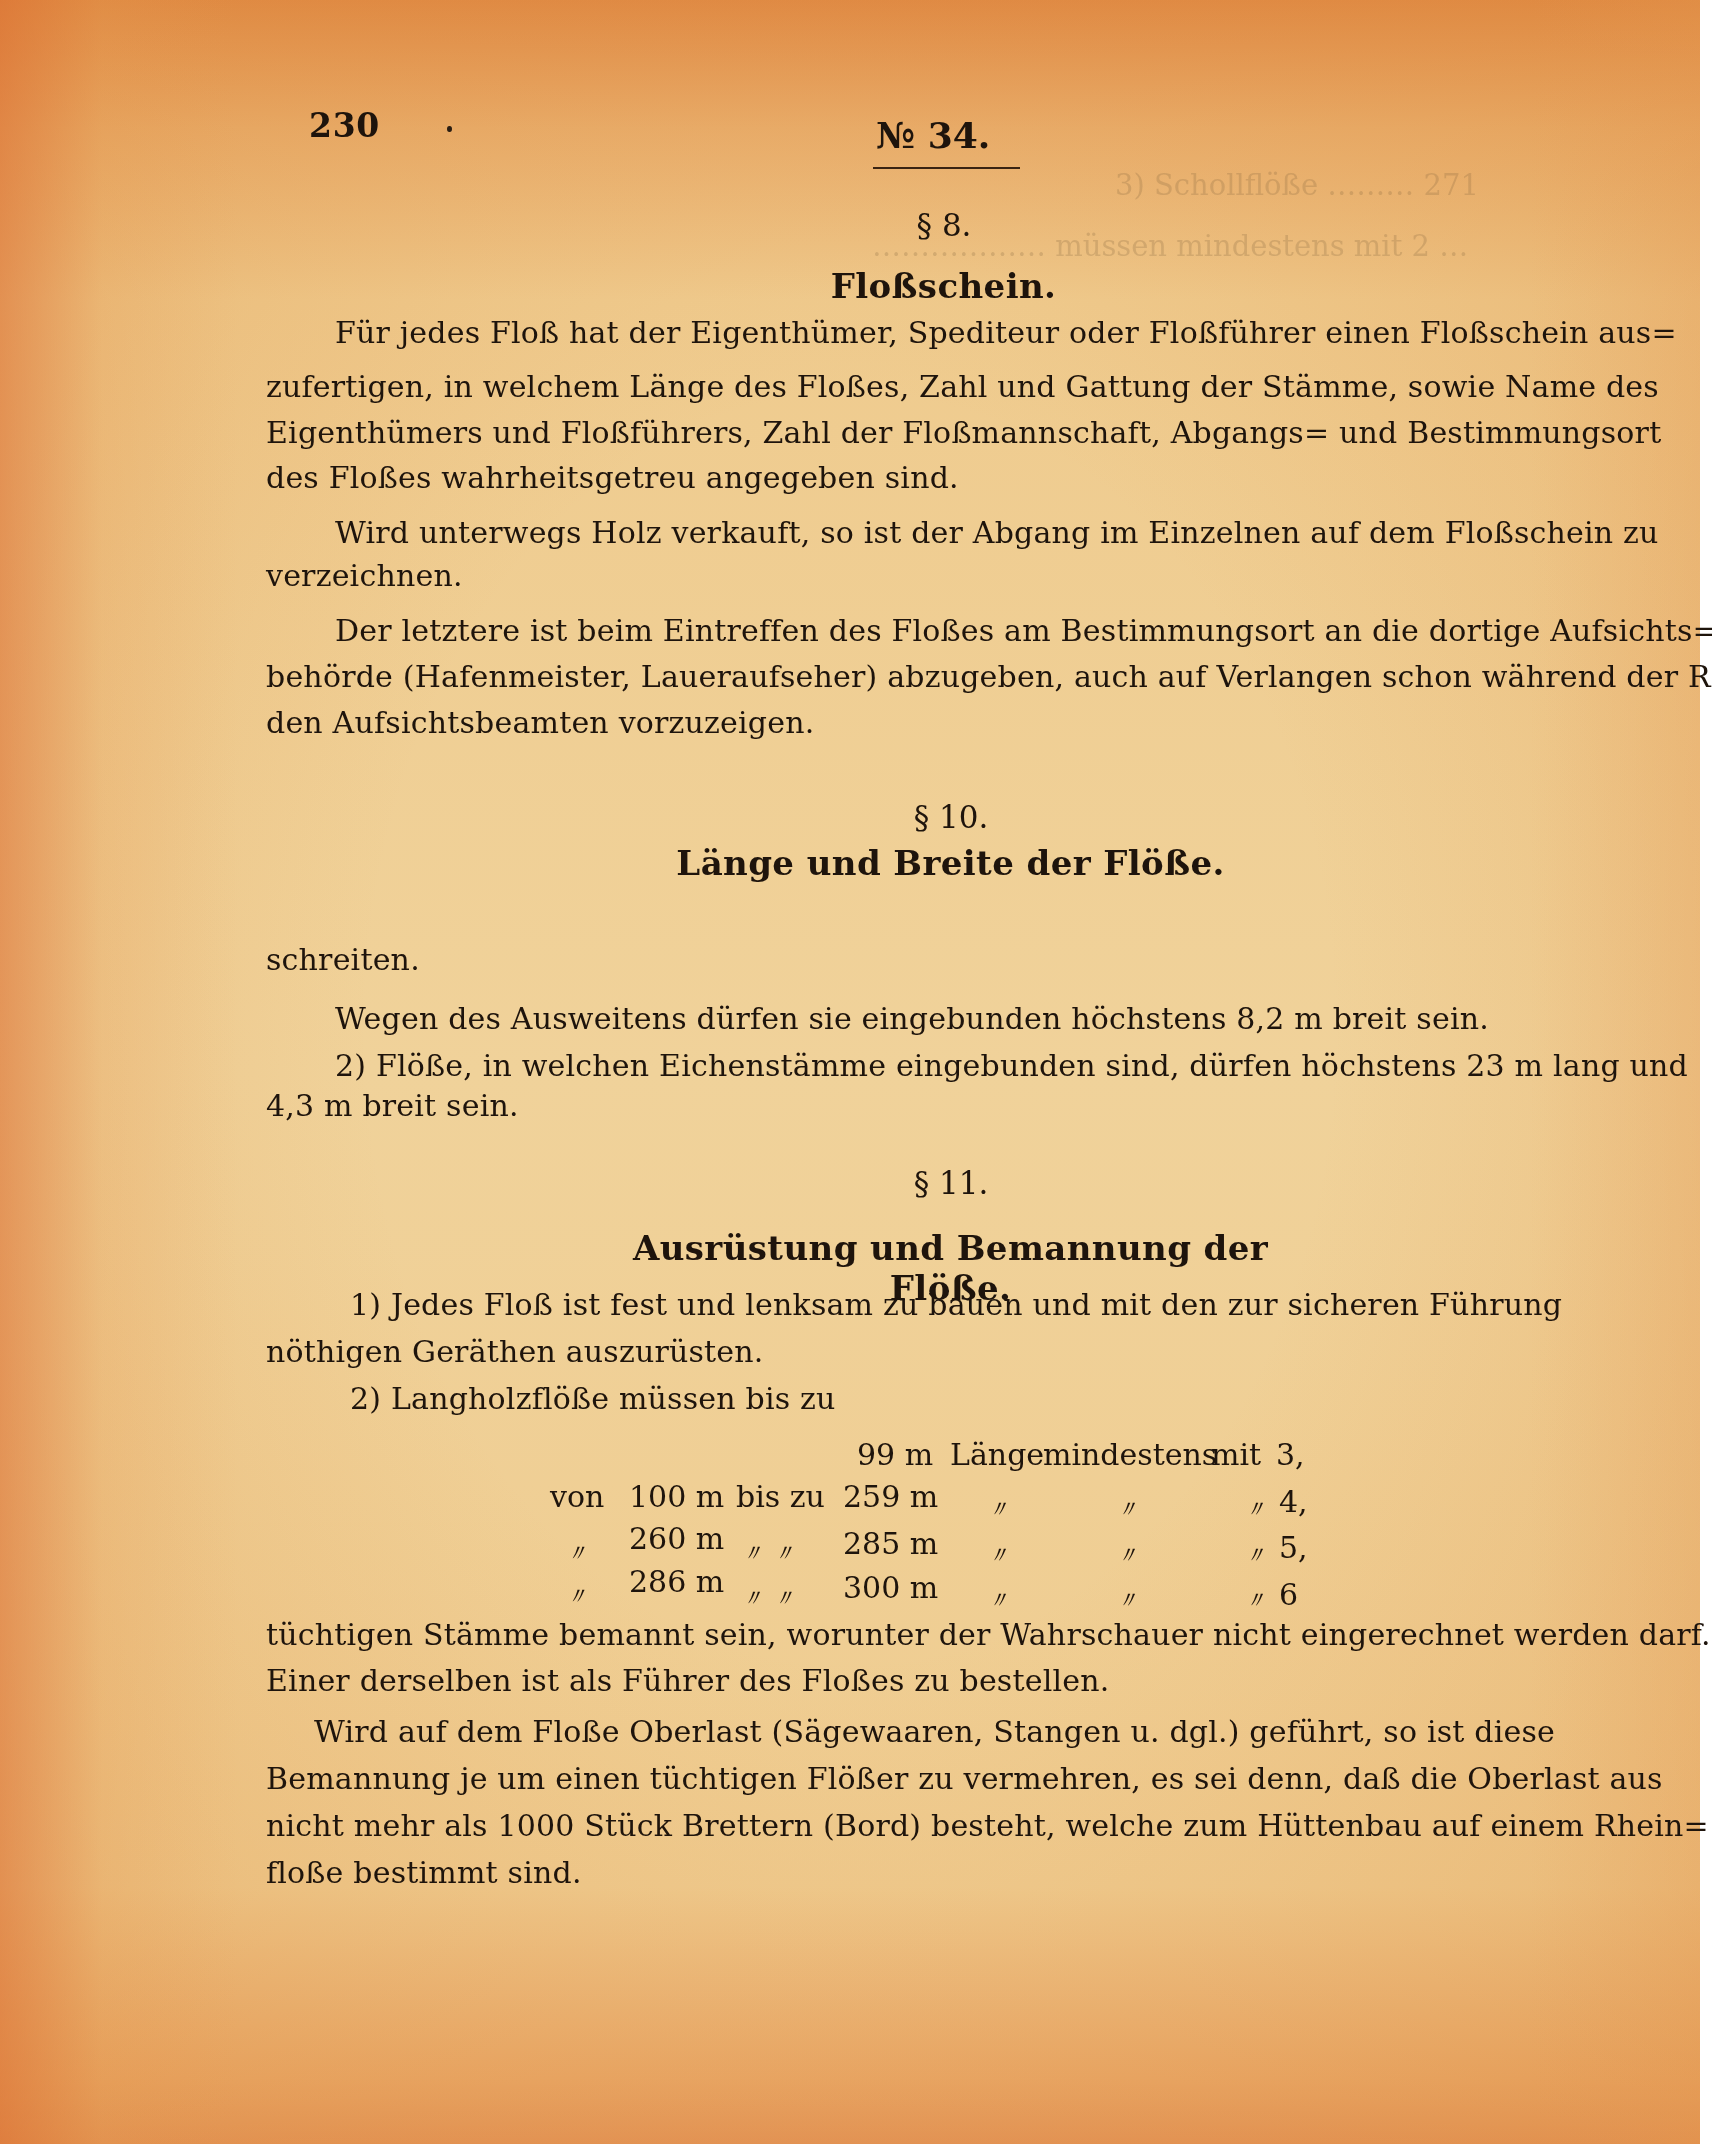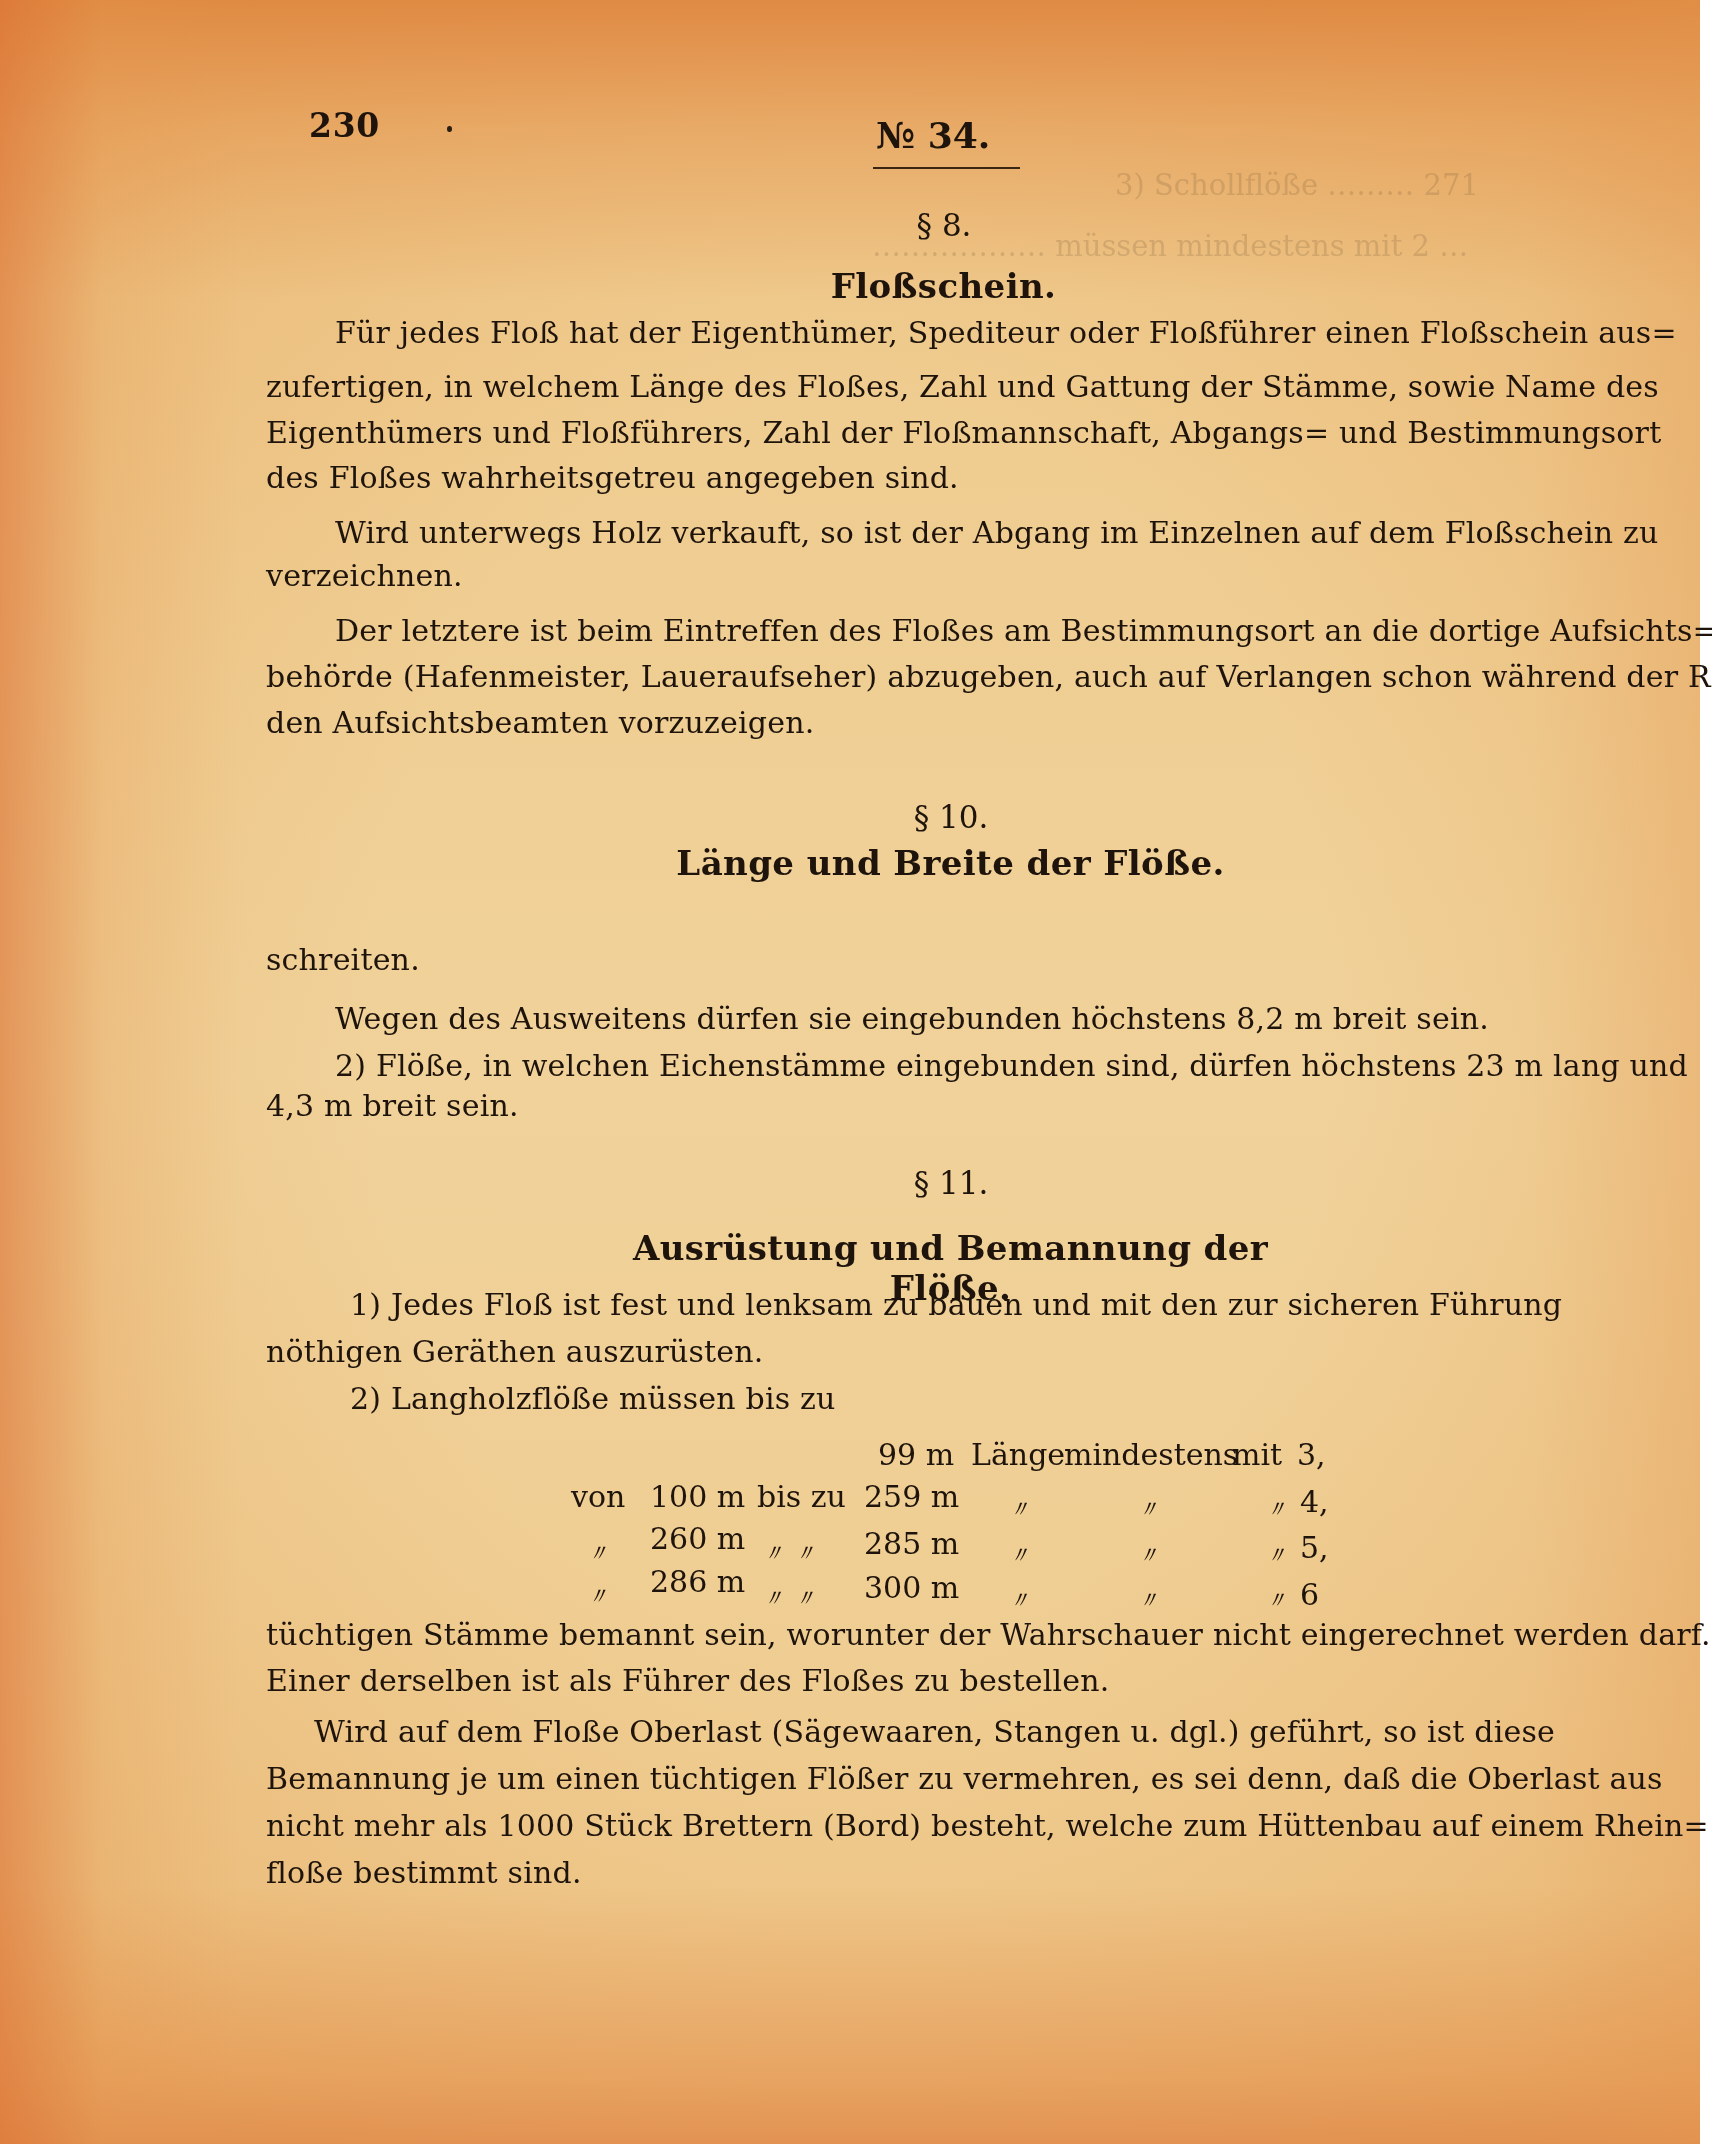--- a/index.html
+++ b/index.html
@@ -71,21 +71,21 @@
   <div class="abs line" style="left:335px; top:1048px;">2) Flöße, in welchen Eichenstämme eingebunden sind, dürfen höchstens 23 m lang und</div>
   <div class="abs line" style="left:266px; top:1088px;">4,3 m breit sein.</div>
 
   <div class="abs section-num" style="left:808px; top:1165px;">§ 11.</div>
   <div class="abs section-title" style="left:593px; top:1228px;">Ausrüstung und Bemannung der Flöße.</div>
 
   <div class="abs line" style="left:350px; top:1287px;">1) Jedes Floß ist fest und lenksam zu bauen und mit den zur sicheren Führung</div>
   <div class="abs line" style="left:266px; top:1334px;">nöthigen Geräthen auszurüsten.</div>
   <div class="abs line" style="left:350px; top:1381px;">2) Langholzflöße müssen bis zu</div>
 
-  <div class="abs" style="left:564px; top:1430px; width:801px; height:186px;text-align:right;">
+  <div class="abs" style="left:543px; top:1430px; width:801px; height:186px;text-align:right;">
 
     <div class="abs table-cell" style="left:314px; top:7.1px;">99 m</div>
     <div class="abs table-cell" style="left:407px; top:7.1px;">Länge</div>
     <div class="abs table-cell" style="left:500px; top:7.1px;">mindestens</div>
     <div class="abs table-cell" style="left:668px; top:7.1px;">mit</div>
     <div class="abs table-cell" style="left:733px; top:7.1px;">3,</div>
 
     <div class="abs table-cell" style="left:7.1px; top:49px;">von</div>
     <div class="abs table-cell" style="left:86px; top:49px;">100 m</div>
     <div class="abs table-cell" style="left:193px; top:49px;">bis zu</div>

